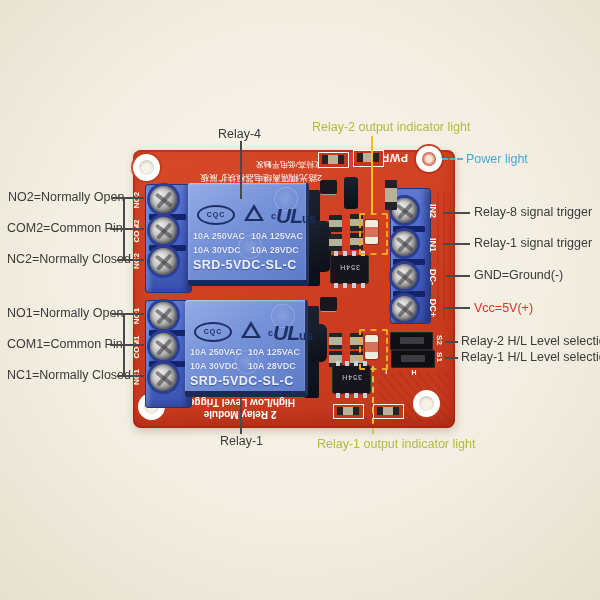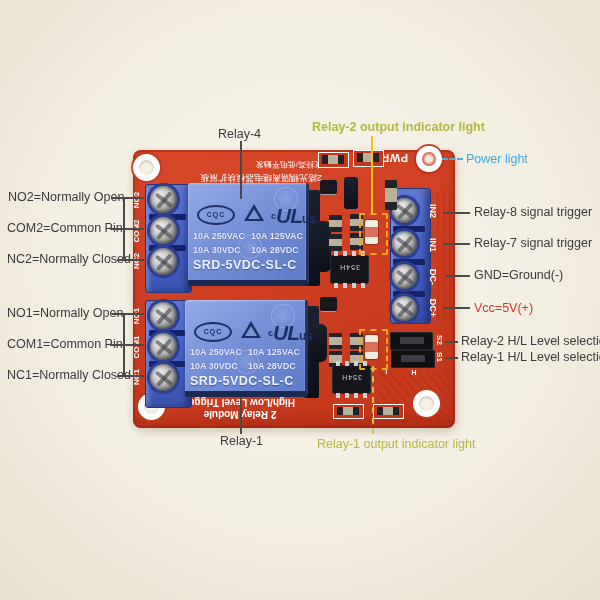--- a/index.html
+++ b/index.html
@@ -257,28 +257,28 @@
   <div class="ann" style="left:7px;top:306px;">NO1=Normally Open</div>
   <div class="ann" style="left:7px;top:337px;">COM1=Common Pin</div>
   <div class="ann" style="left:7px;top:368px;">NC1=Normally Closed</div>
   <div class="lineh" style="left:112px;top:313px;width:32px;"></div>
   <div class="lineh" style="left:110px;top:344px;width:34px;"></div>
   <div class="lineh" style="left:117px;top:375px;width:27px;"></div>
   <div class="linev" style="left:123px;top:313px;height:63px;"></div>
 
   <div class="ann" style="left:218px;top:127px;">Relay-4</div>
   <div class="linev" style="left:240px;top:141px;height:58px;"></div>
-  <div class="ann yg" style="left:312px;top:120px;font-weight:bold;">Relay-2 output indicator light</div>
+  <div class="ann yg" style="left:312px;top:120px;">Relay-2 output indicator light</div>
   <div class="ylinev" style="left:371px;top:136px;height:78px;"></div>
   <div class="ann cy" style="left:466px;top:152px;">Power light</div>
   <div class="cydash" style="left:442px;top:158px;width:21px;"></div>
 
   <div class="ann" style="left:474px;top:205px;">Relay-8 signal trigger</div>
   <div class="lineh" style="left:443px;top:212px;width:27px;"></div>
-  <div class="ann" style="left:474px;top:236px;">Relay-7 signal trigger</div>
+  <div class="ann" style="left:474px;top:236px;">Relay-1 signal trigger</div>
   <div class="lineh" style="left:443px;top:243px;width:27px;"></div>
   <div class="ann" style="left:474px;top:268px;">GND=Ground(-)</div>
   <div class="lineh" style="left:446px;top:275px;width:24px;"></div>
   <div class="ann rd" style="left:474px;top:301px;text-align:right;">Vcc=5V(+)</div>
   <div class="lineh" style="left:443px;top:307px;width:27px;"></div>
   <div class="ann" style="left:461px;top:334px;">Relay-2 H/L Level selection</div>
   <div class="lineh" style="left:445px;top:341px;width:13px;"></div>
   <div class="ann" style="left:461px;top:350px;">Relay-1 H/L Level selection</div>
   <div class="lineh" style="left:445px;top:357px;width:13px;"></div>
 

